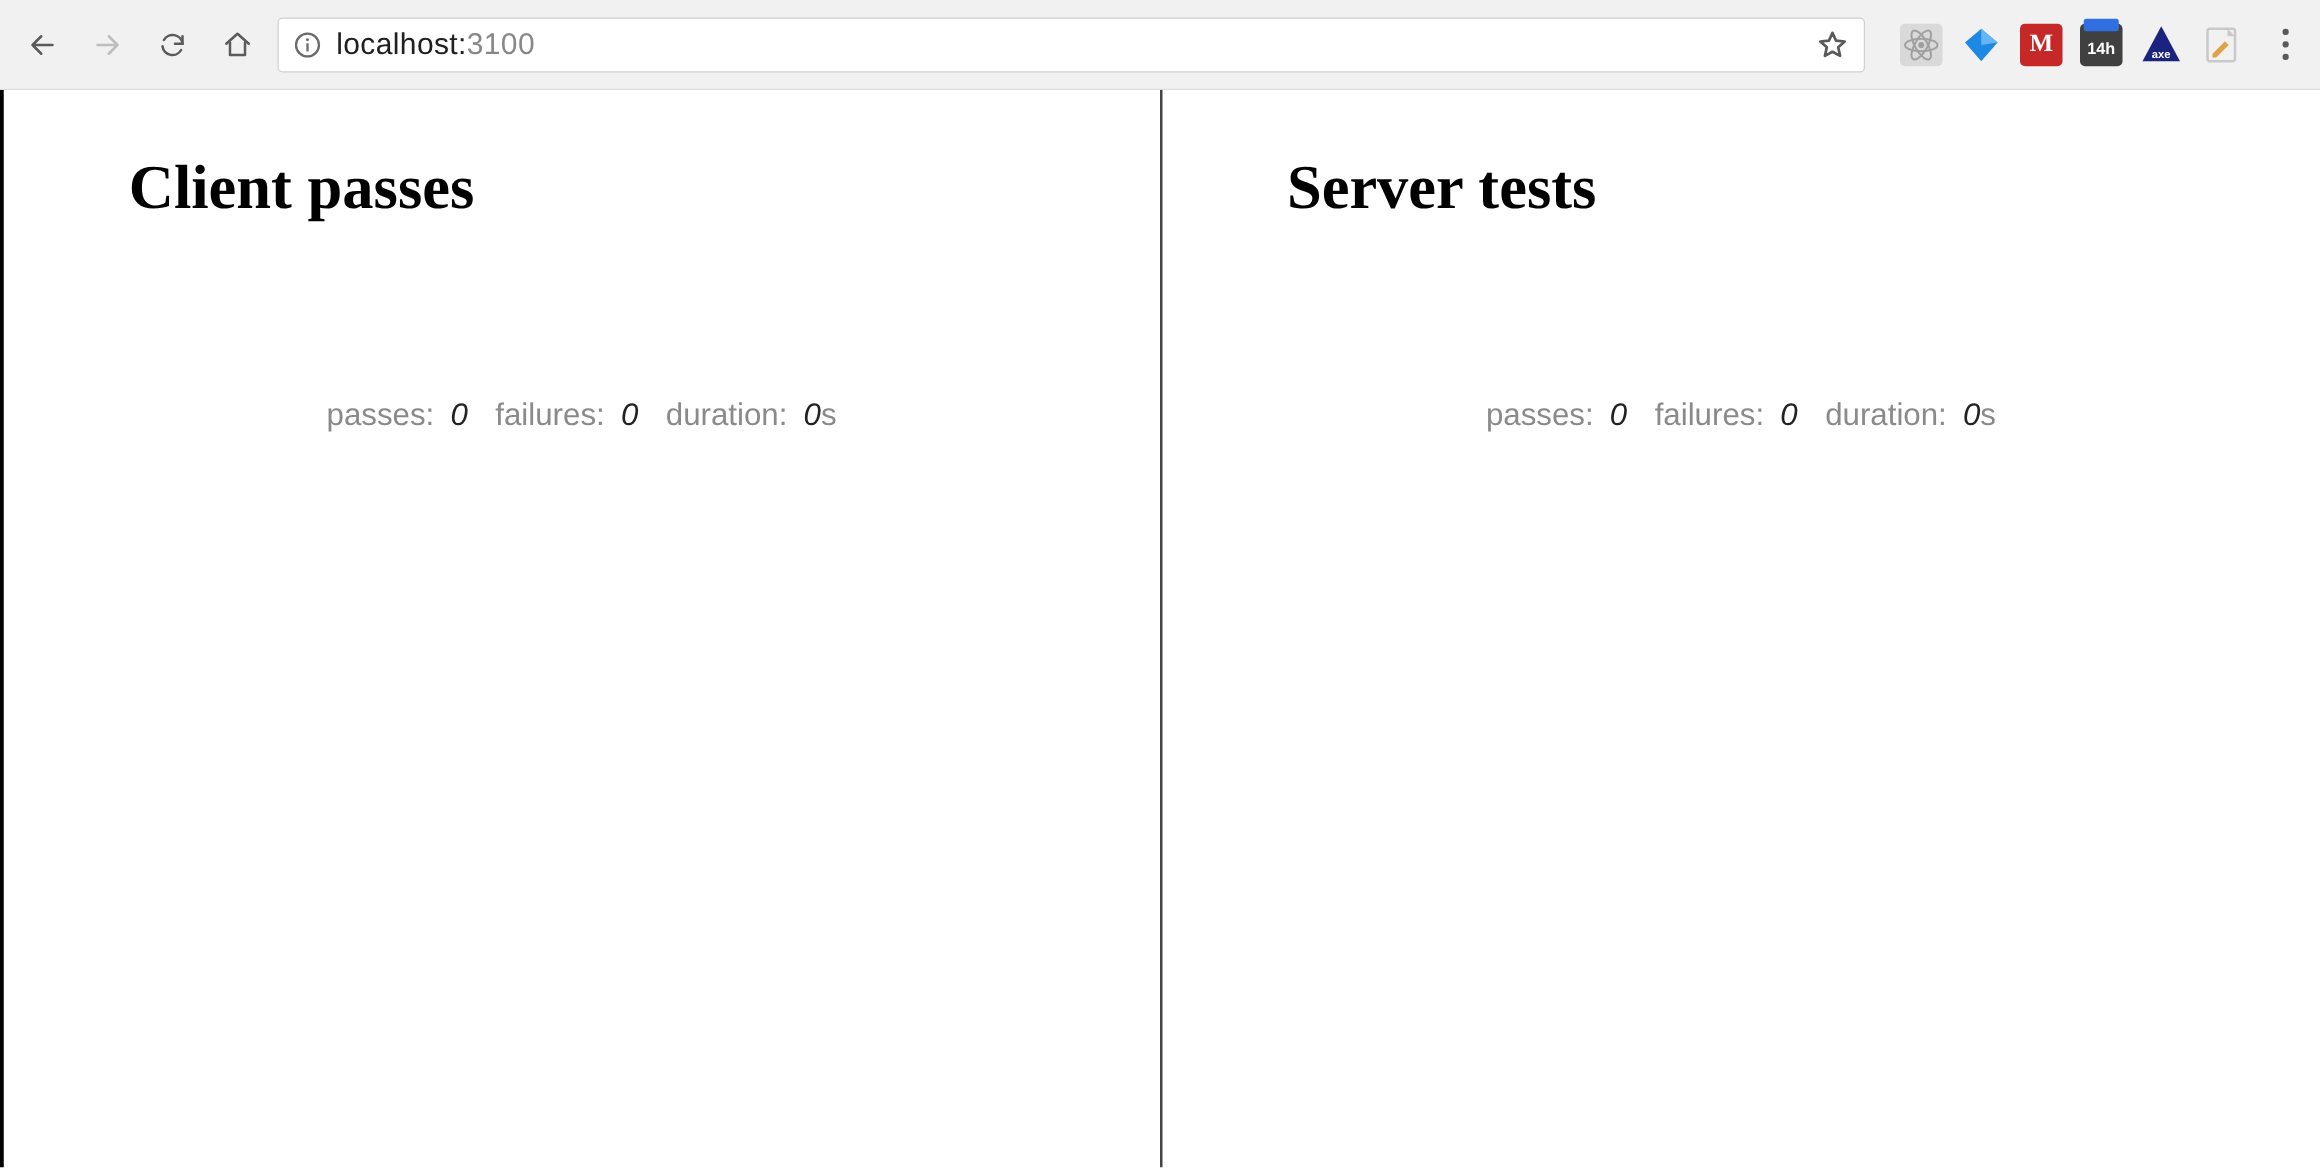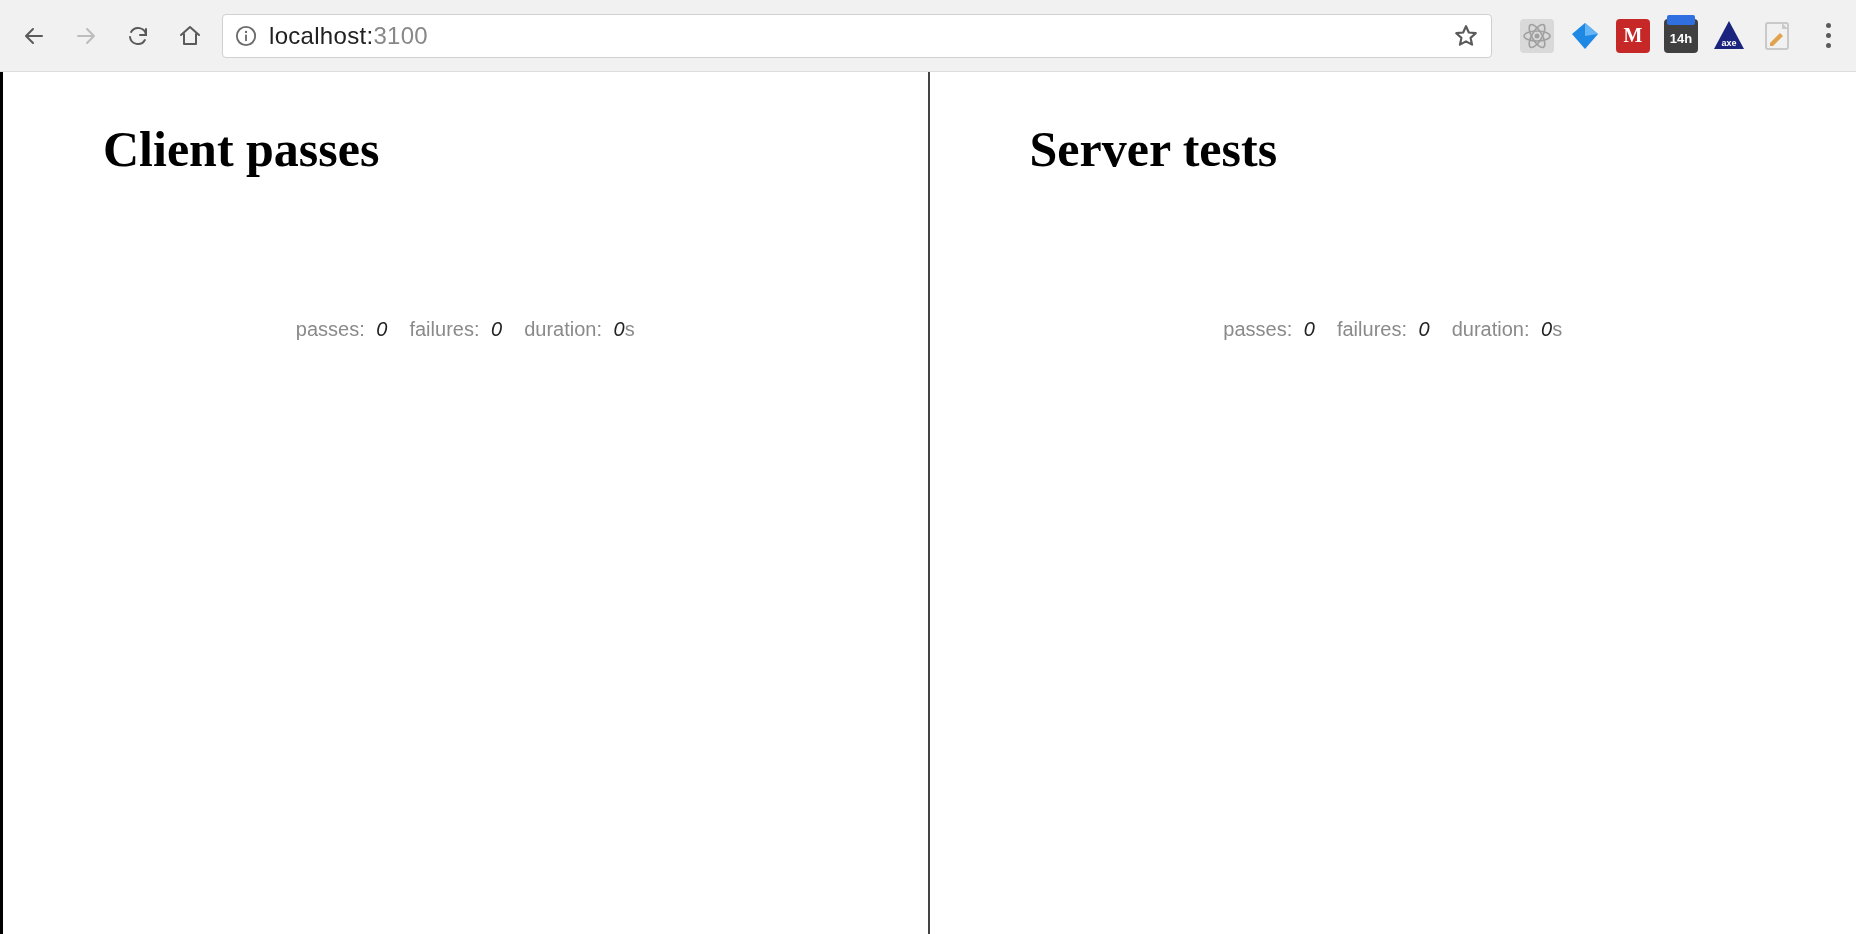--- a/index.html
+++ b/index.html
@@ -113,21 +113,21 @@
       font-size: 50px;
       color: #000;
       margin-left: 100px;
       margin-top: 20px;
     }
     .stats {
       margin-top: 140px;
       display: flex;
       justify-content: center;
       gap: 22px;
-      font-size: 20px;
+      font-size: 25px;
       color: #8a8a8a;
       font-family: Helvetica, Arial, sans-serif;
     }
     .stats .value {
       color: #222;
       font-style: italic;
       margin-left: 6px;
     }
     .stats .unit { color:#8a8a8a; font-style: normal; }
   </style>

